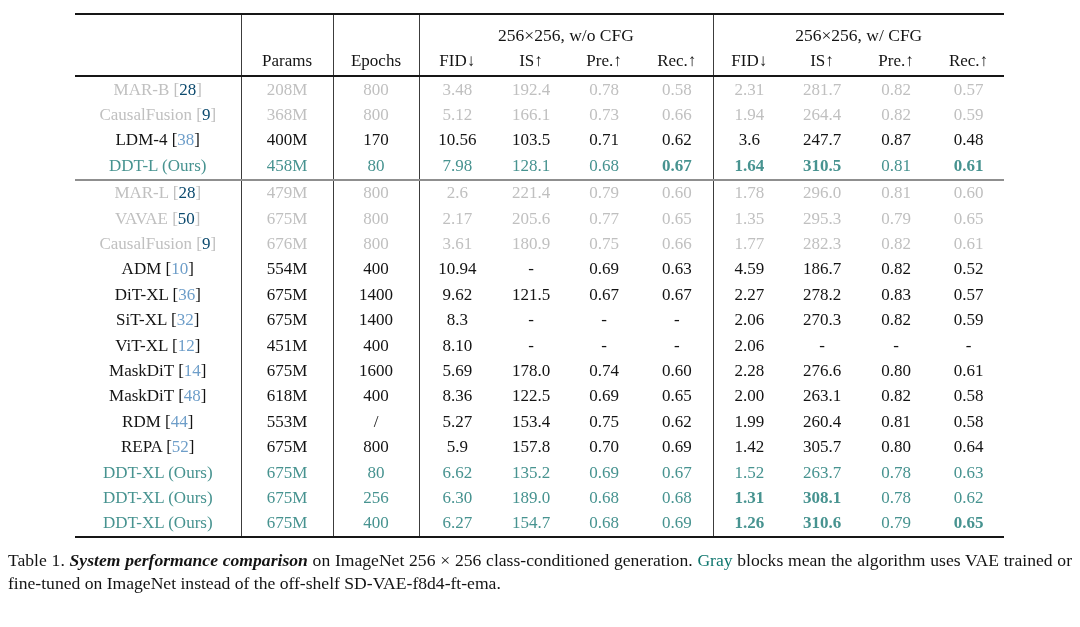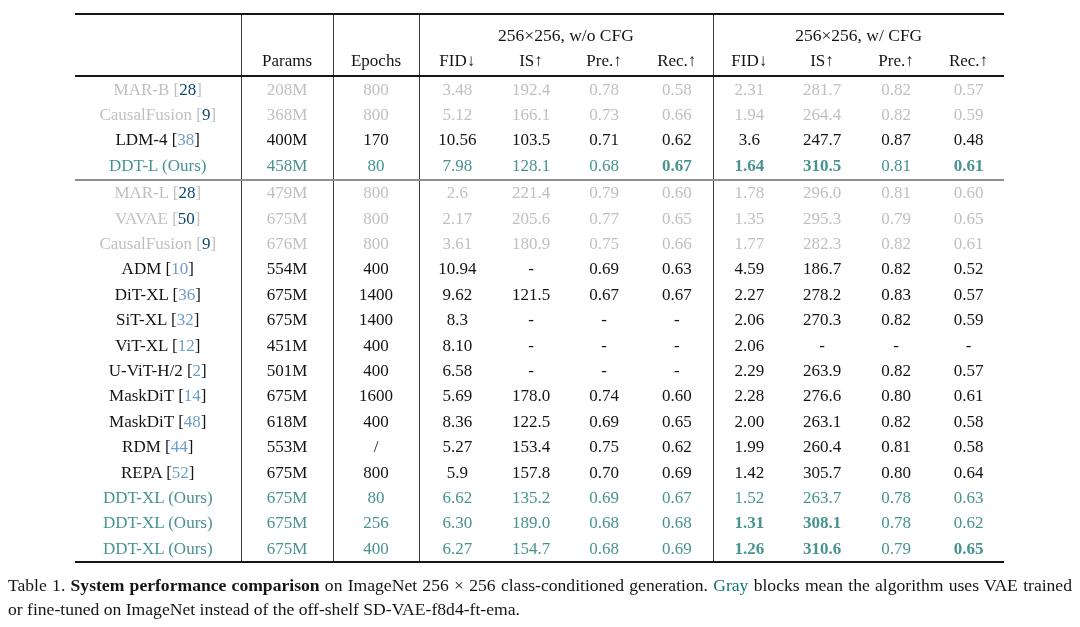--- a/index.html
+++ b/index.html
@@ -28,21 +28,21 @@
   .row-teal{color:#479390;}
   .cite{color:#6e9ec9;}
   .row-gray .cite{color:#0c4a6e;}
   .b{font-weight:bold;}
 
   .caption{
     margin:11px 8px 0 8px;
     font-size:17.6px;line-height:23.4px;
     text-align:justify;color:#141414;
   }
-  .caption .bold{font-weight:bold;}
+  .caption .bold{font-weight:bold;font-style:italic;}
   .caption .grayword{color:#0f766e;}
 </style>
 </head>
 <body>
 
 <div class="page">
 
   <table class="results">
     <colgroup>
       <col style="width:166px">
@@ -217,33 +217,20 @@
       <td>8.10</td>
       <td>-</td>
       <td>-</td>
       <td class="br">-</td>
       <td>2.06</td>
       <td>-</td>
       <td>-</td>
       <td>-</td>
     </tr>
         <tr class="row-black">
-      <td class="br"><span>U-ViT-H/2</span><span><span> [</span><span class="cite">2</span><span>]</span></span></td>
-      <td class="br">501M</td>
-      <td class="br">400</td>
-      <td>6.58</td>
-      <td>-</td>
-      <td>-</td>
-      <td class="br">-</td>
-      <td>2.29</td>
-      <td>263.9</td>
-      <td>0.82</td>
-      <td>0.57</td>
-    </tr>
-        <tr class="row-black">
       <td class="br"><span>MaskDiT</span><span><span> [</span><span class="cite">14</span><span>]</span></span></td>
       <td class="br">675M</td>
       <td class="br">1600</td>
       <td>5.69</td>
       <td>178.0</td>
       <td>0.74</td>
       <td class="br">0.60</td>
       <td>2.28</td>
       <td>276.6</td>
       <td>0.80</td>

